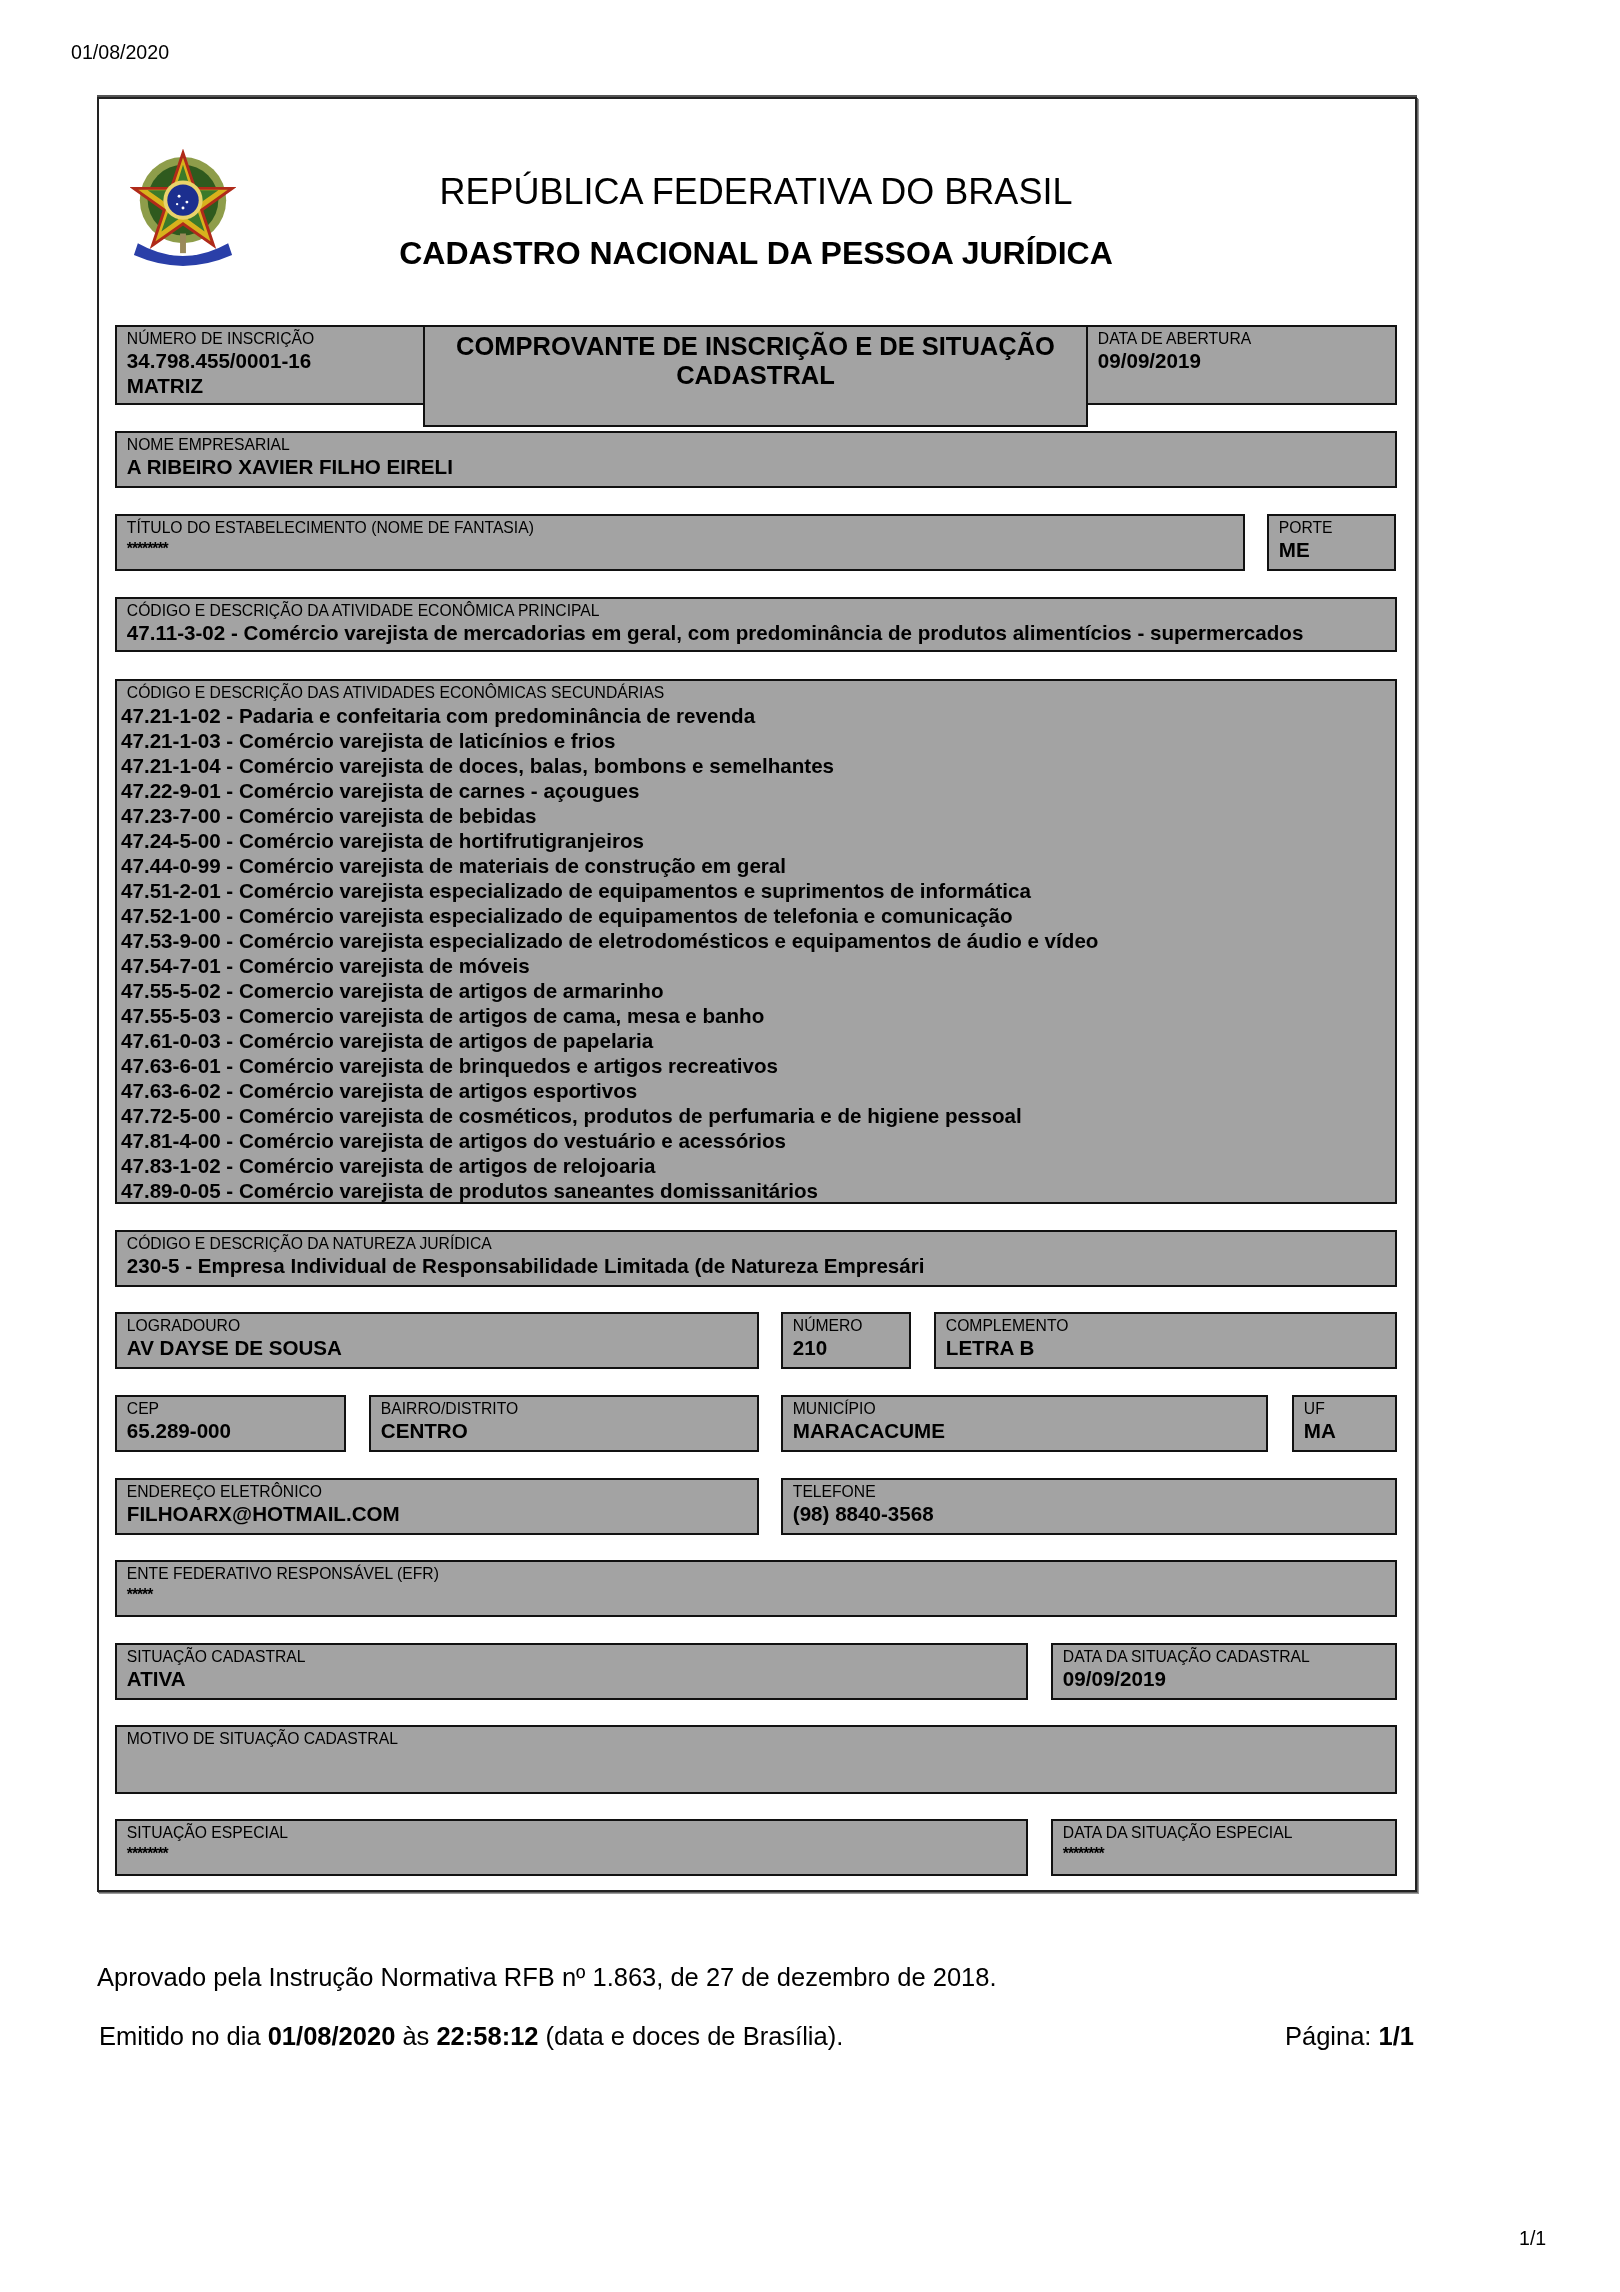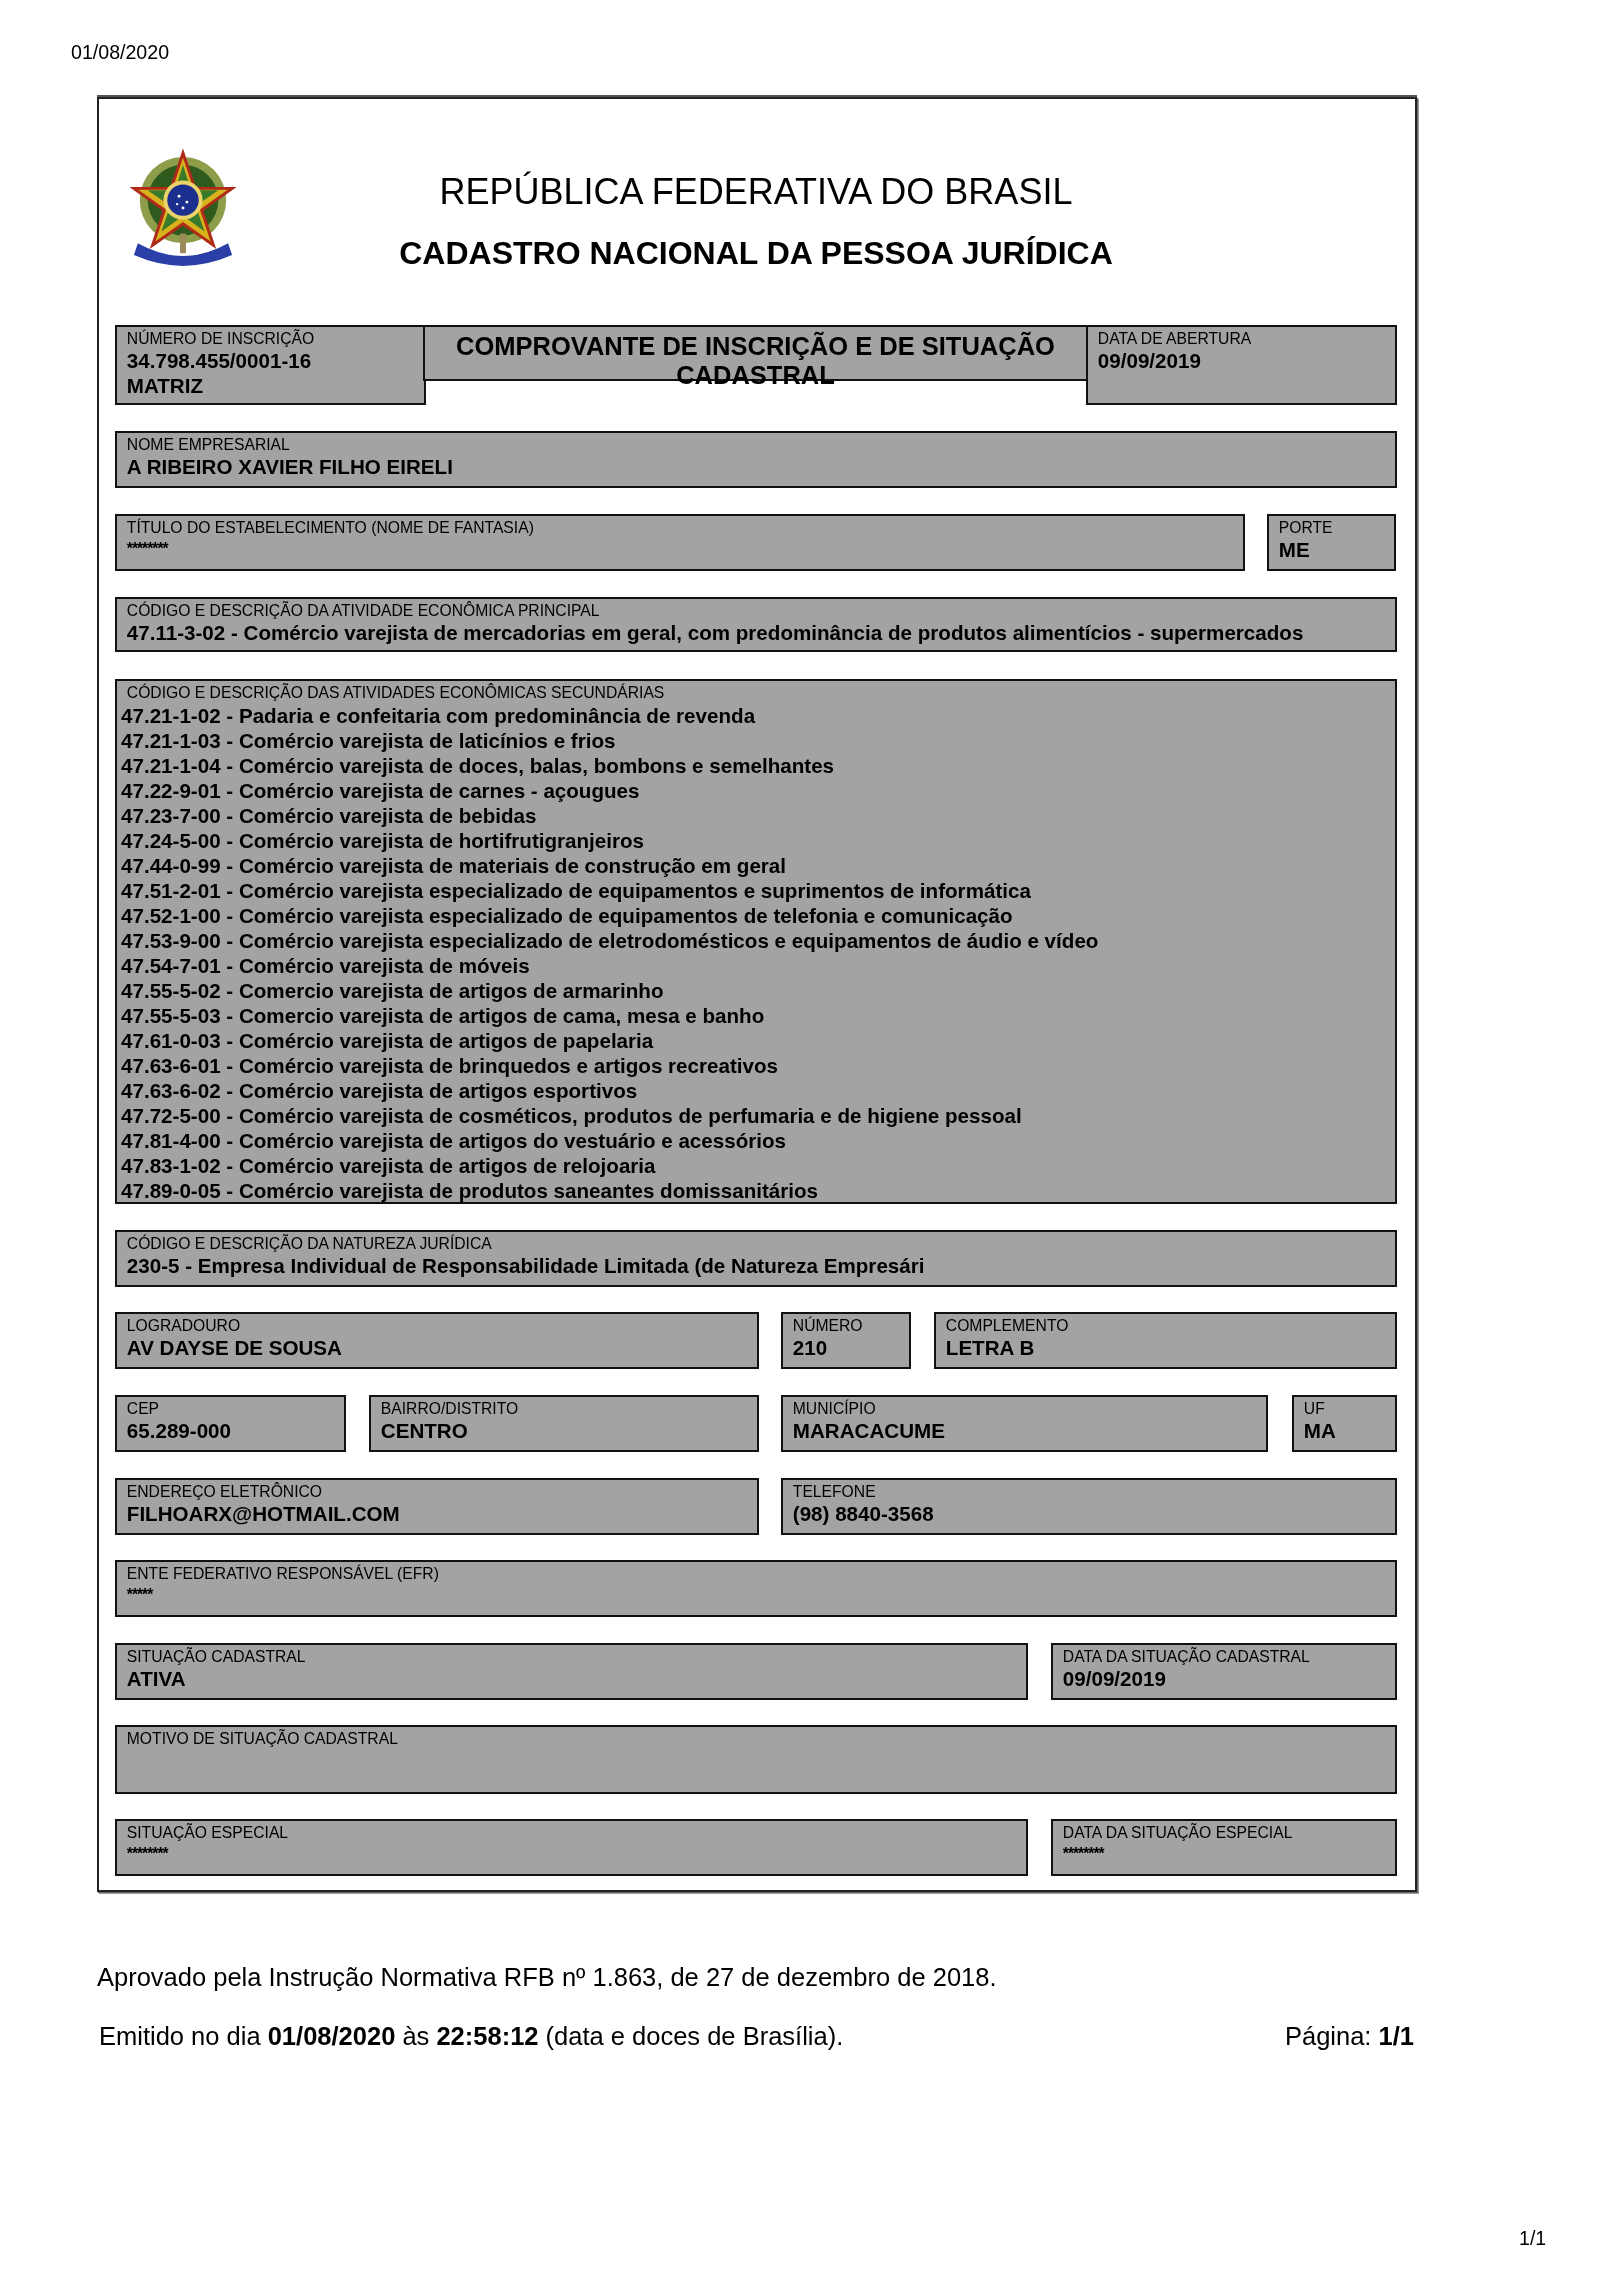--- a/index.html
+++ b/index.html
@@ -50,21 +50,21 @@
 </div>
 
 <div class="abs title1">REPÚBLICA FEDERATIVA DO BRASIL</div>
 <div class="abs title2">CADASTRO NACIONAL DA PESSOA JURÍDICA</div>
 
 <div class="box" style="left:115px;top:325px;width:311px;height:80px;">
   <div class="lbl">NÚMERO DE INSCRIÇÃO</div>
   <div class="val">34.798.455/0001-16</div>
   <div class="val2">MATRIZ</div>
 </div>
-<div class="box" style="left:423px;top:325px;width:665px;height:56px;">
+<div class="box" style="left:423px;top:325px;width:665px;height:102px;">
   <div class="doc-title">
     <div>COMPROVANTE DE INSCRIÇÃO E DE SITUAÇÃO</div>
     <div>CADASTRAL</div>
   </div>
 </div>
 <div class="box" style="left:1086px;top:325px;width:311px;height:80px;padding-left:12px;">
   <div class="lbl">DATA DE ABERTURA</div>
   <div class="val">09/09/2019</div>
 </div>
 

